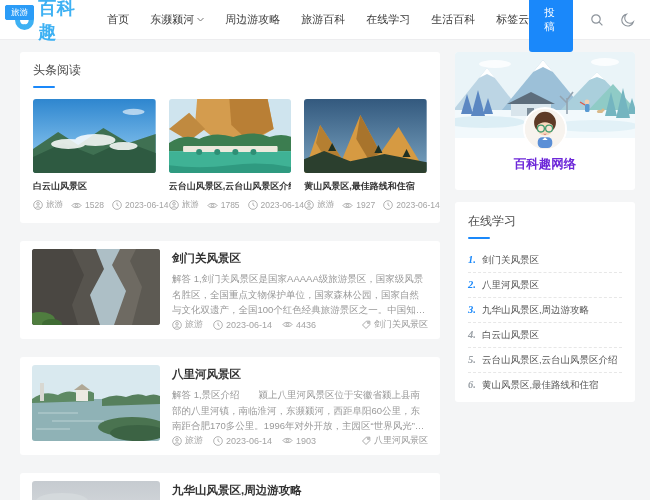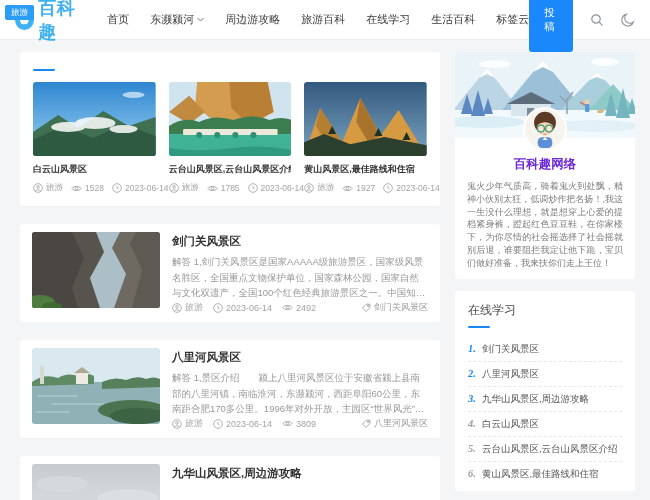--- a/index.html
+++ b/index.html
@@ -131,20 +131,21 @@
       </svg>
     </span>
   </div>
 </header>
 
 <div class="container">
 
   <main class="main-col">
 
     <section class="panel headline">
+      <h2 class="sec-head">头条阅读</h2>
       <div class="sec-bar"></div>
       <div class="hcards">
 
         <article class="hcard">
           <div class="hthumb">
             <svg viewBox="0 0 122 74" preserveAspectRatio="xMidYMid slice">
               <defs>
                   <linearGradient id="sky1" x1="0" y1="0" x2="0" y2="1">
                 <stop offset="0" stop-color="#2e86cf"></stop>
                     <stop offset="1" stop-color="#9ed3f5"></stop>
@@ -317,21 +318,21 @@
                 <circle cx="6" cy="6" r="5.2"></circle>
                 <path d="M6 3.2V6l2 1.3"></path>
               </svg>
             <span>2023-06-14</span>
           </span>
           <span class="mi">
             <svg width="11" height="9" viewBox="0 0 12 9" fill="none" stroke="currentColor">
                 <path d="M1 4.5C2.8 1.5 9.2 1.5 11 4.5 9.2 7.5 2.8 7.5 1 4.5z"></path>
                 <circle cx="6" cy="4.5" r="1.3"></circle>
               </svg>
-            <span>2492</span>
+            <span>4436</span>
           </span>
           <span class="atag">
             <svg width="10" height="10" viewBox="0 0 12 12" fill="none" stroke="currentColor">
                 <path d="M6.4 1.4h4.2v4.2L6 10.2 1.8 6z"></path>
                 <circle cx="8.6" cy="3.4" r=".9"></circle>
               </svg>
             <span>剑门关风景区</span>
           </span>
         </div>
       </div>
@@ -371,21 +372,21 @@
                 <circle cx="6" cy="6" r="5.2"></circle>
                 <path d="M6 3.2V6l2 1.3"></path>
               </svg>
             <span>2023-06-14</span>
           </span>
           <span class="mi">
             <svg width="11" height="9" viewBox="0 0 12 9" fill="none" stroke="currentColor">
                 <path d="M1 4.5C2.8 1.5 9.2 1.5 11 4.5 9.2 7.5 2.8 7.5 1 4.5z"></path>
                 <circle cx="6" cy="4.5" r="1.3"></circle>
               </svg>
-            <span>3809</span>
+            <span>1903</span>
           </span>
           <span class="atag">
             <svg width="10" height="10" viewBox="0 0 12 12" fill="none" stroke="currentColor">
                 <path d="M6.4 1.4h4.2v4.2L6 10.2 1.8 6z"></path>
                 <circle cx="8.6" cy="3.4" r=".9"></circle>
               </svg>
             <span>八里河风景区</span>
           </span>
         </div>
       </div>
@@ -474,21 +475,20 @@
             <circle cx="17.5" cy="21.5" r="3.8"></circle>
               <circle cx="26.5" cy="21.5" r="3.8"></circle>
               <path d="M21.3 21.5h1.4" fill="none"></path>
           </g>
           <path d="M20.5 27.5 q1.5 1.2 3 0" stroke="#c77" stroke-width="1" fill="none"></path>
           <rect x="14" y="31" width="16" height="12" rx="5" fill="#5b8fd6"></rect>
           <polygon points="22,31 19,34 25,34" fill="#fff"></polygon>
         </svg>
       </div>
       <div class="pname">百科趣网络</div>
-      <p class="bio">鬼火少年气质高，骑着鬼火到处飘，精神小伙别太狂，低调炒作把名扬！,我这一生没什么理想，就是想穿上心爱的提档紧身裤，蹬起红色豆豆鞋，在你家楼下，为你尽情的社会摇选择了社会摇就别后退，谁要阻拦我定让他下跪，宝贝们做好准备，我来扶你们走上王位！</p>
     </section>
 
     <section class="panel widget">
       <h2 class="sec-head">在线学习</h2>
       <div class="sec-bar"></div>
       <ul class="wlist">
         <li>
           <span class="wnum hot">1.</span>
           <span class="wlabel">剑门关风景区</span>
         </li>

